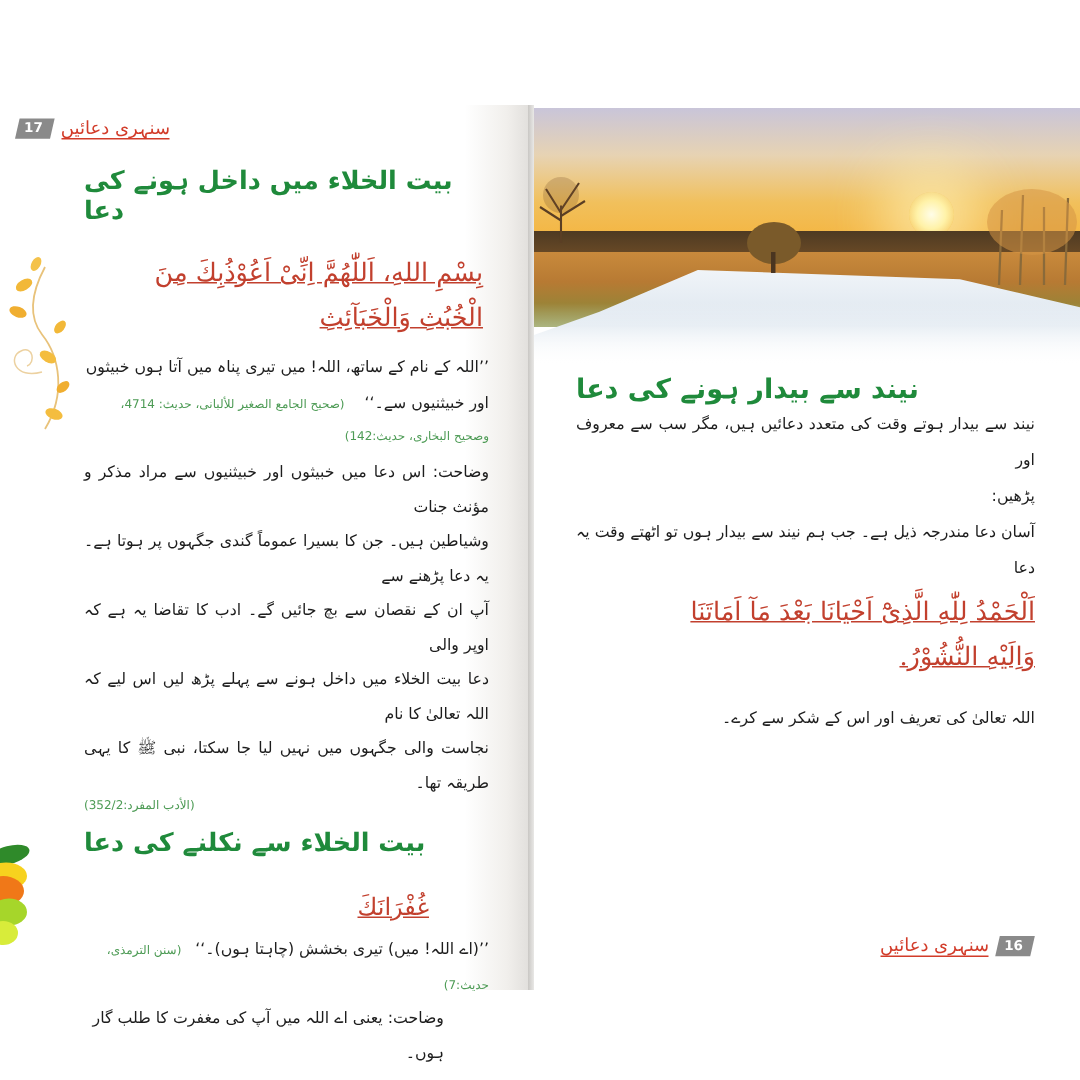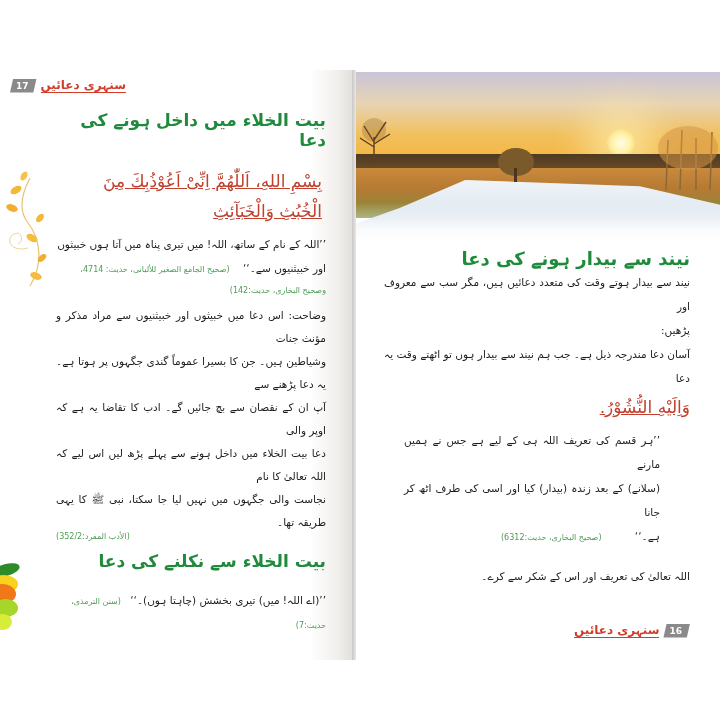--- a/index.html
+++ b/index.html
@@ -29,26 +29,26 @@
   .page-badge {
     position: absolute; display: flex; align-items: center; gap: 4px;
   }
   .page-num {
     background: #8a8a8a; color: #fff; font-size: 9px; font-weight: bold;
     padding: 2px 8px 2px 6px;
     clip-path: polygon(12% 0, 100% 0, 88% 100%, 0 100%);
     font-family: "DejaVu Sans", sans-serif;
   }
   .book-title {
-    color: #d23c2a; font-size: 12px; font-weight: bold;
+    color: #d23c2a; font-size: 12px; font-weight: normal;
     border-bottom: 1px solid #d23c2a; line-height: 14px;
   }
 
   .heading-green {
-    color: #1f8a3b; font-size: 17px; font-weight: bold; text-align: right;
+    color: #1f8a3b; font-size: 17px; font-weight: bold; text-align: left;
   }
   .arabic-red {
     color: #c2402e; font-size: 17px; line-height: 30px; font-family: "DejaVu Serif", serif; text-decoration: underline;
   }
   .body-text {
     color: #1d1d1d; font-size: 10.5px; line-height: 23px; text-align: justify;
   }
   .ref-green { color: #4d9b55; font-size: 8px; }
 
   
@@ -146,25 +146,27 @@
         <div>وضاحت: اس دعا میں خبیثوں اور خبیثنیوں سے مراد مذکر و مؤنث جنات</div>
         <div>وشیاطین ہیں۔ جن کا بسیرا عموماً گندی جگہوں پر ہوتا ہے۔ یہ دعا پڑھنے سے</div>
         <div>آپ ان کے نقصان سے بچ جائیں گے۔ ادب کا تقاضا یہ ہے کہ اوپر والی</div>
         <div>دعا بیت الخلاء میں داخل ہونے سے پہلے پڑھ لیں اس لیے کہ اللہ تعالیٰ کا نام</div>
         <div>نجاست والی جگہوں میں نہیں لیا جا سکتا، نبی ﷺ کا یہی طریقہ تھا۔</div>
       </div>
       <div class="ref-green" style="text-align:left; margin-top:-2px; padding-left:0;">(الأدب المفرد:352/2)</div>
 
       <div class="heading-green urdu" style="margin-top:10px; margin-bottom:18px;">بیت الخلاء سے نکلنے کی دعا</div>
 
+      <div class="arabic-red urdu" style="text-align:right; padding-right:40px; font-size:16px;">غُفْرَانَكَ</div>
 
       <div class="body-text urdu" style="margin-top:2px; text-align:right;">
         <span>’’(اے اللہ! میں) تیری بخشش (چاہتا ہوں)۔‘‘</span>
         <span class="ref-green" style="margin-right:6px;">(سنن الترمذی، حدیث:7)</span>
       </div>
+      <div class="body-text urdu" style="text-align:right; padding-right:30px;">وضاحت: یعنی اے اللہ میں آپ کی مغفرت کا طلب گار ہوں۔</div>
     </div>
   </div>
 
   <div class="spine"></div>
 
   <div class="page-right">
 
     <div class="photo">
       <div class="sky"></div>
       <div class="sun"></div>
@@ -189,31 +191,24 @@
     <div class="rp-content">
       <div class="heading-green urdu" style="margin-bottom:1px; font-size:18px;">نیند سے بیدار ہونے کی دعا</div>
 
       <div class="body-text urdu" style="line-height:24px;">
         <div>نیند سے بیدار ہوتے وقت کی متعدد دعائیں ہیں، مگر سب سے معروف اور</div>
         <div>پڑھیں:</div>
         <div>آسان دعا مندرجہ ذیل ہے۔ جب ہم نیند سے بیدار ہوں تو اٹھتے وقت یہ دعا</div>
       </div>
 
       <div class="arabic-red urdu" style="text-align:right; margin-top:2px; line-height:30px;">
+        <div>اَلْحَمْدُ لِلّٰهِ الَّذِیْٓ اَحْیَانَا بَعْدَ مَآ اَمَاتَنَا</div>
         <div>وَاِلَيْهِ النُّشُوْرُ.</div>
       </div>
 
-      <div class="body-text urdu" style="margin-top:6px; padding-right:30px; padding-left:20px; line-height:24px;">
-        <div>’’ہر قسم کی تعریف اللہ ہی کے لیے ہے جس نے ہمیں مارنے</div>
-        <div>(سلانے) کے بعد زندہ (بیدار) کیا اور اسی کی طرف اٹھ کر جانا</div>
-        <div>
-          <span>ہے۔‘‘</span>
-          <span class="ref-green" style="margin-right:30px;">(صحیح البخاری، حدیث:6312)</span>
-        </div>
-      </div>
 
       <div class="body-text urdu" style="margin-top:14px; line-height:24px;">
         <div>اللہ تعالیٰ کی تعریف اور اس کے شکر سے کرے۔</div>
       </div>
     </div>
 
     <div class="page-badge" style="right:30px; bottom:22px; flex-direction:row-reverse;">
       <span class="page-num">16</span>
       <span class="book-title urdu">سنہری دعائیں</span>
     </div>

